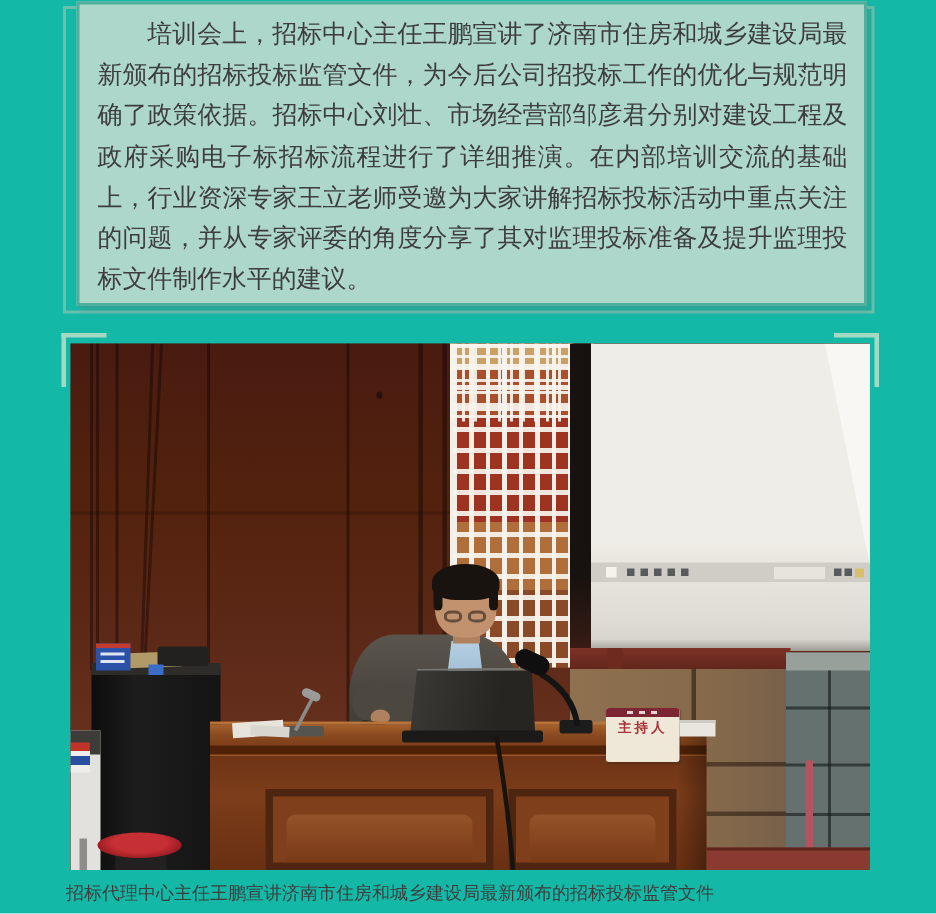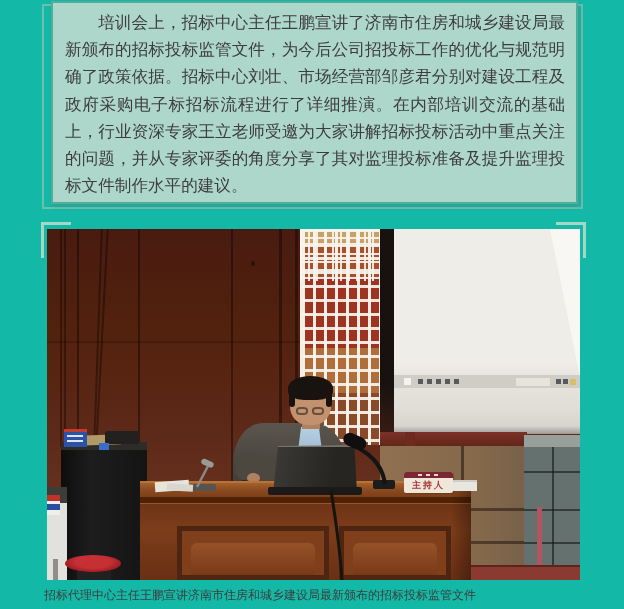--- a/index.html
+++ b/index.html
@@ -113,21 +113,21 @@
     background:linear-gradient(180deg,#95522a,#7a3a17);border-radius:6px 6px 0 0;}
   .p1{left:130px;width:152px;} .p2{left:292px;width:112px;}
   .ph-desk-shade{left:404px;top:252px;width:20px;height:99px;
     background:linear-gradient(90deg,rgba(0,0,0,0),rgba(0,0,0,.3));}
 
   
   .ph-laptop{left:226px;top:216px;width:84px;height:48px;
     background:linear-gradient(100deg,#3c3a36,#262522 70%);
     clip-path:polygon(6% 2%,97% 0,100% 100%,0 100%);border-top:2px solid #76736d;box-sizing:border-box;}
   .ph-laptop-base{left:221px;top:258px;width:94px;height:8px;background:#1b1a18;border-radius:2px;}
-  .ph-plate{left:357px;top:243px;width:49px;height:21px;background:#efe7d7;border-radius:2px;
+  .ph-plate{left:357px;top:243px;width:49px;height:36px;background:#efe7d7;border-radius:2px;
     box-shadow:1px 1px 1px rgba(60,40,30,.4);overflow:hidden;font-family:Liberation Serif, serif;}
   .ph-plate-band{left:0;top:0;width:49px;height:6px;background:#7c2633;}
   .ph-plate-band i{position:absolute;top:2px;width:4px;height:1.5px;background:rgba(255,255,255,.8);}
   .ph-plate-text{left:0;top:7px;width:49px;height:13px;color:#a8333a;font-size:9px;line-height:13px;
     text-align:center;letter-spacing:2px;font-weight:bold;}
   .ph-stack{left:406px;top:251px;width:24px;height:11px;background:#e9e6df;border-top:2px solid #cfccc5;box-sizing:border-box;}
 
   
   .ph-stool-base{left:30px;top:338px;width:34px;height:13px;background:#232021;}
   .ph-stool-top{left:18px;top:326px;width:56px;height:17px;border-radius:50%;

